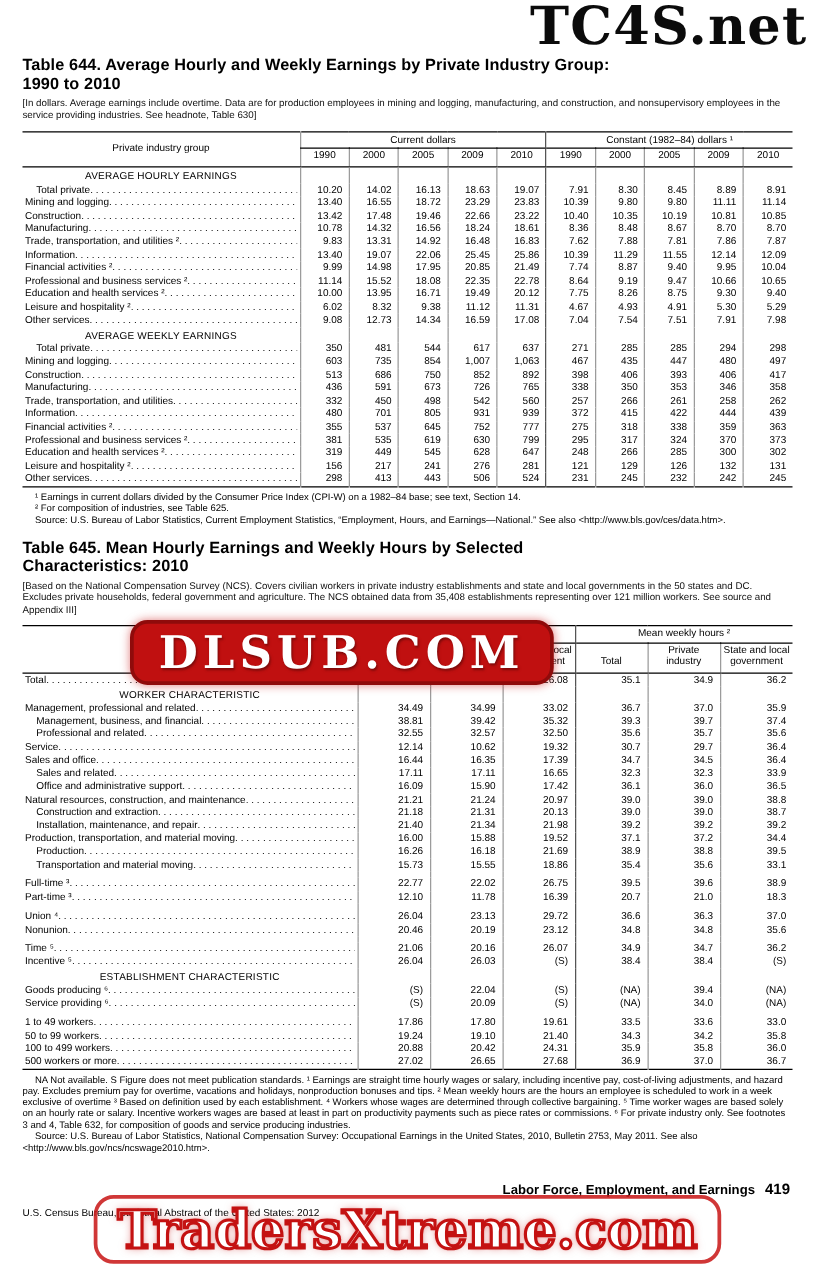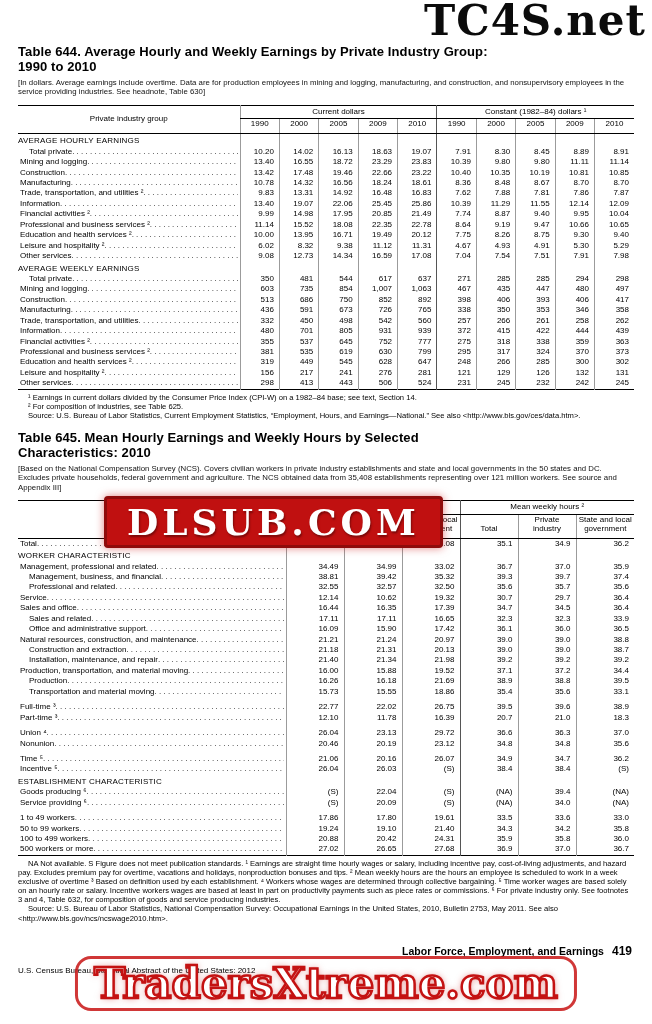--- a/index.html
+++ b/index.html
@@ -6,21 +6,21 @@
   html,body{width:652px;height:1024px}
   body{background:#fff;color:#000;font-family:"Liberation Sans","DejaVu Sans",sans-serif;position:relative;overflow:hidden}
   .page{position:absolute;inset:0;padding:44px 18px 0 18px}
 
   
   .wm-top{position:absolute;top:-4px;right:6px;font-family:"DejaVu Serif",serif;font-weight:700;
           font-size:42px;color:#0b0b0b;letter-spacing:1px}
   .t645wrap{position:relative}
   .wm-banner{position:absolute;top:-4px;left:86px;background:#c01010;color:#fff;
              font-family:"DejaVu Serif",serif;font-weight:700;font-size:36px;letter-spacing:4px;
-             padding:2px 20px;border-radius:4px;border:3px solid #8f0b0b;
+             padding:2px 20px;border-radius:14px;border:3px solid #8f0b0b;
              box-shadow:0 0 8px rgba(200,20,20,.55);text-shadow:1px 2px 2px #7a0a0a;white-space:nowrap}
   .wm-bottom{position:absolute;left:50%;transform:translateX(-50%);top:956px;
              font-family:"DejaVu Serif",serif;font-weight:700;font-size:42px;color:#fff;
              -webkit-text-stroke:2.5px #c41212;text-shadow:0 0 2px #c41212,0 0 7px rgba(196,18,18,.5);
              border:3px solid rgba(200,20,20,.85);border-radius:16px;padding:0 16px;white-space:nowrap}
 
   
   h2.tbl-title{font-size:13px;font-weight:700;line-height:1.18;letter-spacing:.1px}
   p.headnote{font-size:7.8px;line-height:1.22;margin-top:3px;color:#111;width:616px}
   .block-645{margin-top:10px}
@@ -31,21 +31,21 @@
   .t644 col.c-stub{width:222px}
   .t645 col.c-stub{width:268px}
   .stat th,.stat td{font-weight:normal;padding:0 2px 1px 2px;vertical-align:bottom}
   .stat .vr{border-left:1px solid #9b9b9b}
   .stat .grp2{border-left:1px solid #555}
   .stat thead th{text-align:center;vertical-align:middle;line-height:1.1}
   .stat thead .grp{border-bottom:1px solid #000;padding:2px 1px}
   .stat thead .sub{border-bottom:1px solid #000;padding:1px 1px 4px;vertical-align:bottom}
   .stat thead .stub-h{border-bottom:1px solid #000}
   .stat td.num{text-align:right;padding-right:5px}
-  .stat td.sec{text-align:left;padding:2px 0 1px;letter-spacing:.2px}
+  .stat td.sec{text-align:center;padding:2px 0 1px;letter-spacing:.2px}
   .stat tr.gap td{height:5px}
   .stat .b{font-weight:normal}
   .cellw{display:flex;align-items:baseline;overflow:hidden}
   .cellw.ind1{padding-left:9px}
   .lbl{white-space:nowrap}
   .dots{flex:1;overflow:hidden;white-space:nowrap}
   .dots::after{content:" . . . . . . . . . . . . . . . . . . . . . . . . . . . . . . . . . . . . . . . . . . . . . . . . . . . . . . ."}
 
   
   .fnblock{width:616px;margin-top:3px;font-size:7.6px;line-height:1.2}

